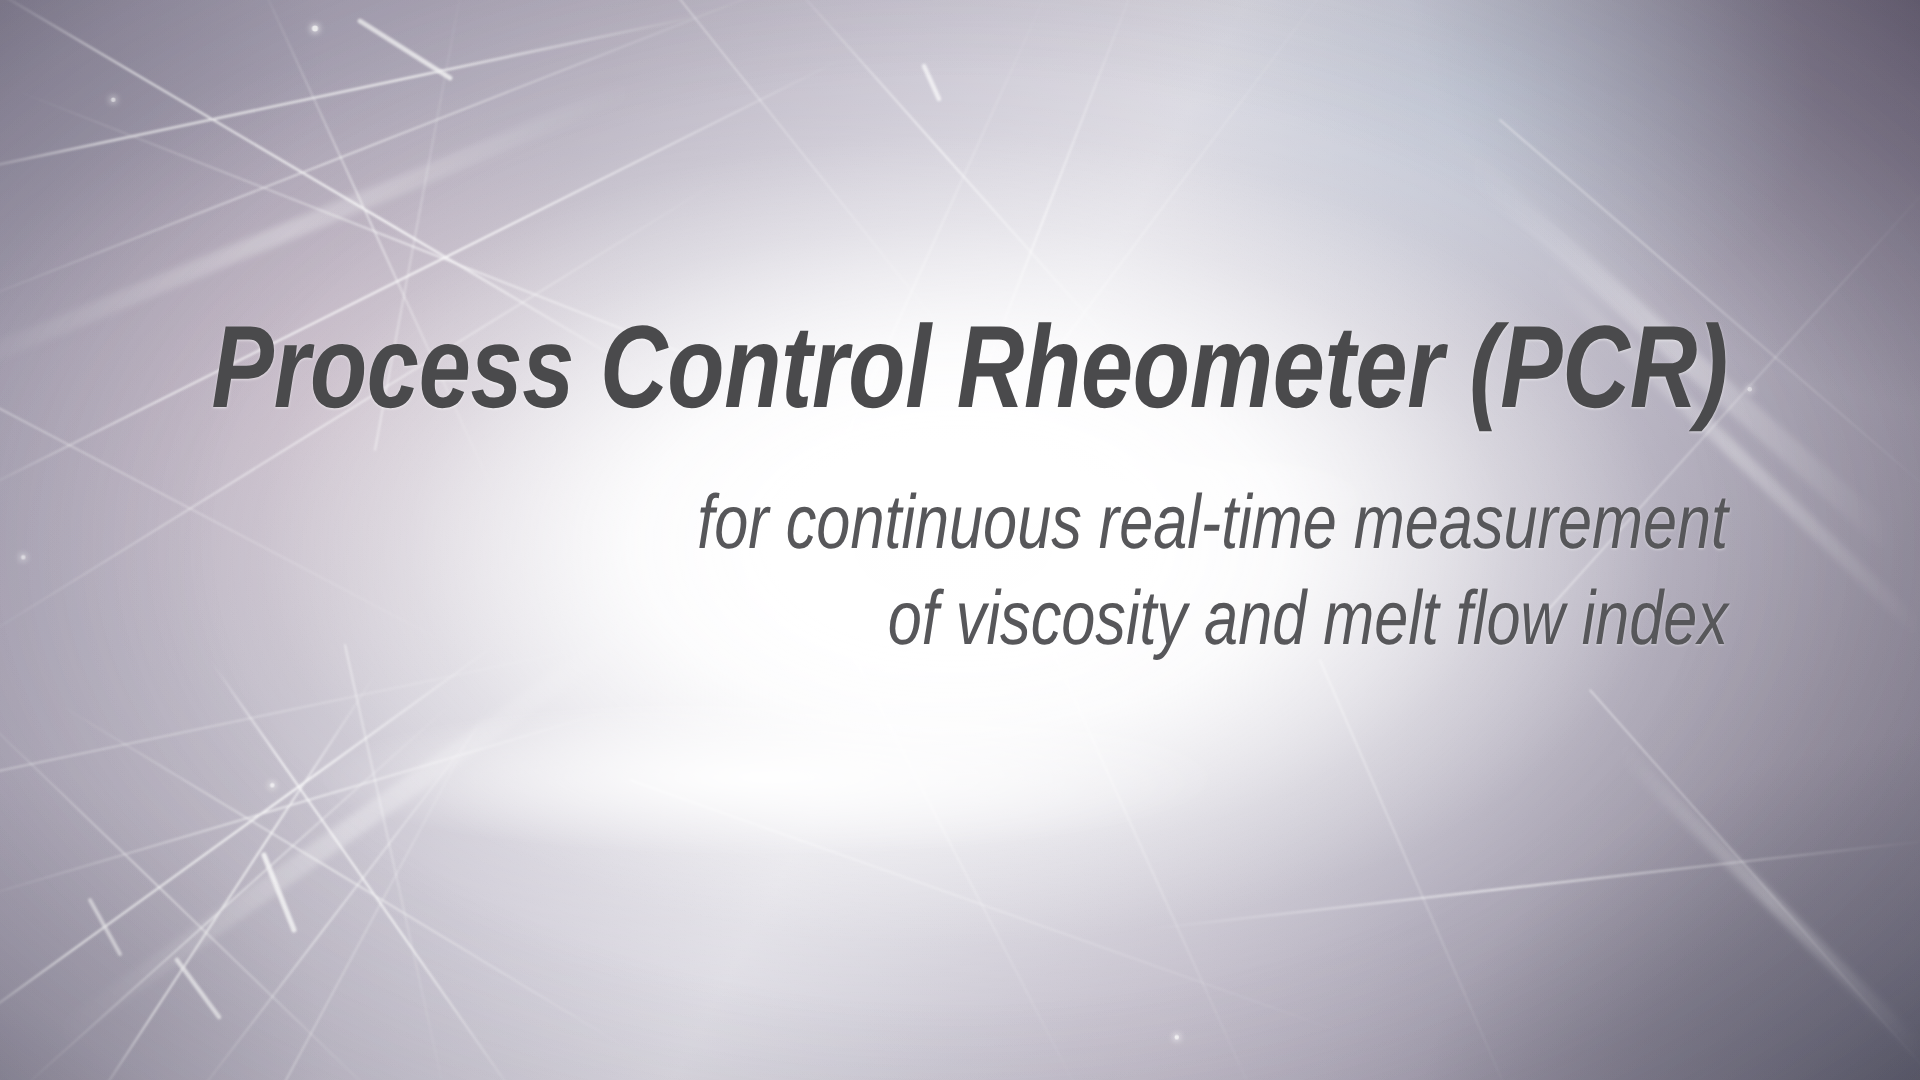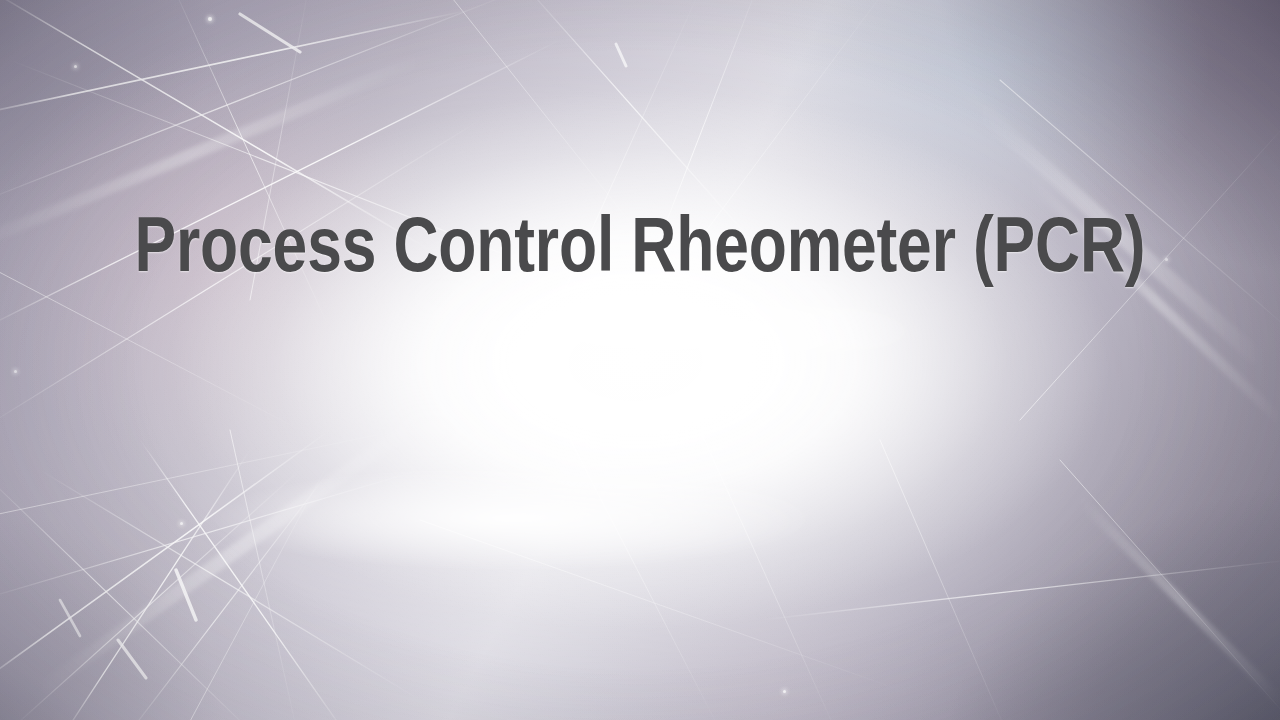--- a/index.html
+++ b/index.html
@@ -105,22 +105,23 @@
     background: #ffffff;
     box-shadow: 0 0 4px 1px rgba(255,255,255,0.85);
   }
 
   
   #text-block {
     position: absolute;
     left: 0;
     right: 0;
     top: 196px;
-    text-align: center;
+    text-align: right;
     z-index: 20;
+    font-style: italic;
   }
   #title {
     margin: 0;
     font-size: 78px;
     line-height: 96px;
     font-weight: 700;
     color: #4a4a4c;
     letter-spacing: -0.2px;
     transform: scaleX(0.80);
     transform-origin: center center;
@@ -257,15 +258,19 @@
   <div class="sparkle" style="left:74px;top:65px;width:3px;height:3px;opacity:.8;"></div>
   <div class="sparkle" style="left:14px;top:370px;width:3px;height:3px;opacity:.7;"></div>
   <div class="sparkle" style="left:180px;top:522px;width:3px;height:3px;opacity:.75;"></div>
   <div class="sparkle" style="left:783px;top:690px;width:3px;height:3px;opacity:.85;"></div>
   <div class="sparkle" style="left:1165px;top:258px;width:3px;height:3px;opacity:.6;"></div>
 
   <div class="bg-layer" id="bg-vignette"></div>
 
   <div id="text-block">
     <h1 id="title">Process Control Rheometer (PCR)</h1>
+    <div id="subtitle">
+      <div class="subtitle-line">for continuous real-time measurement</div>
+      <div class="subtitle-line">of viscosity and melt flow index</div>
+    </div>
   </div>
 
 </div>
 
 </body></html>

